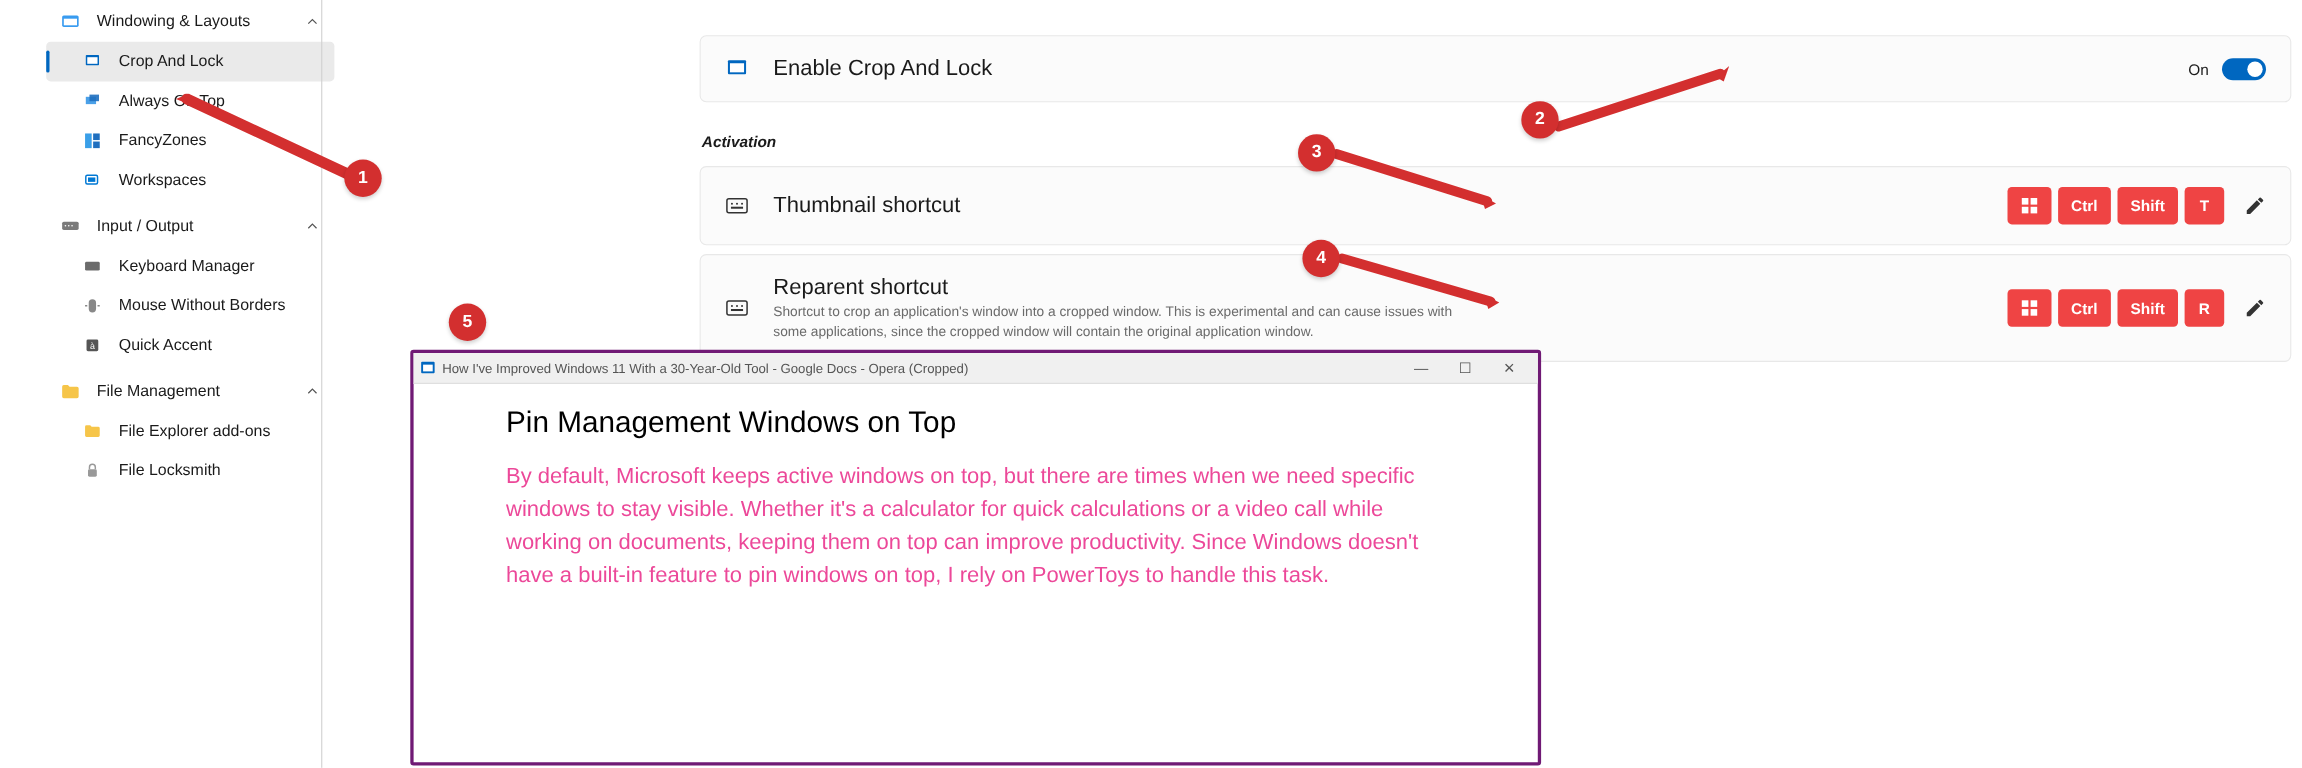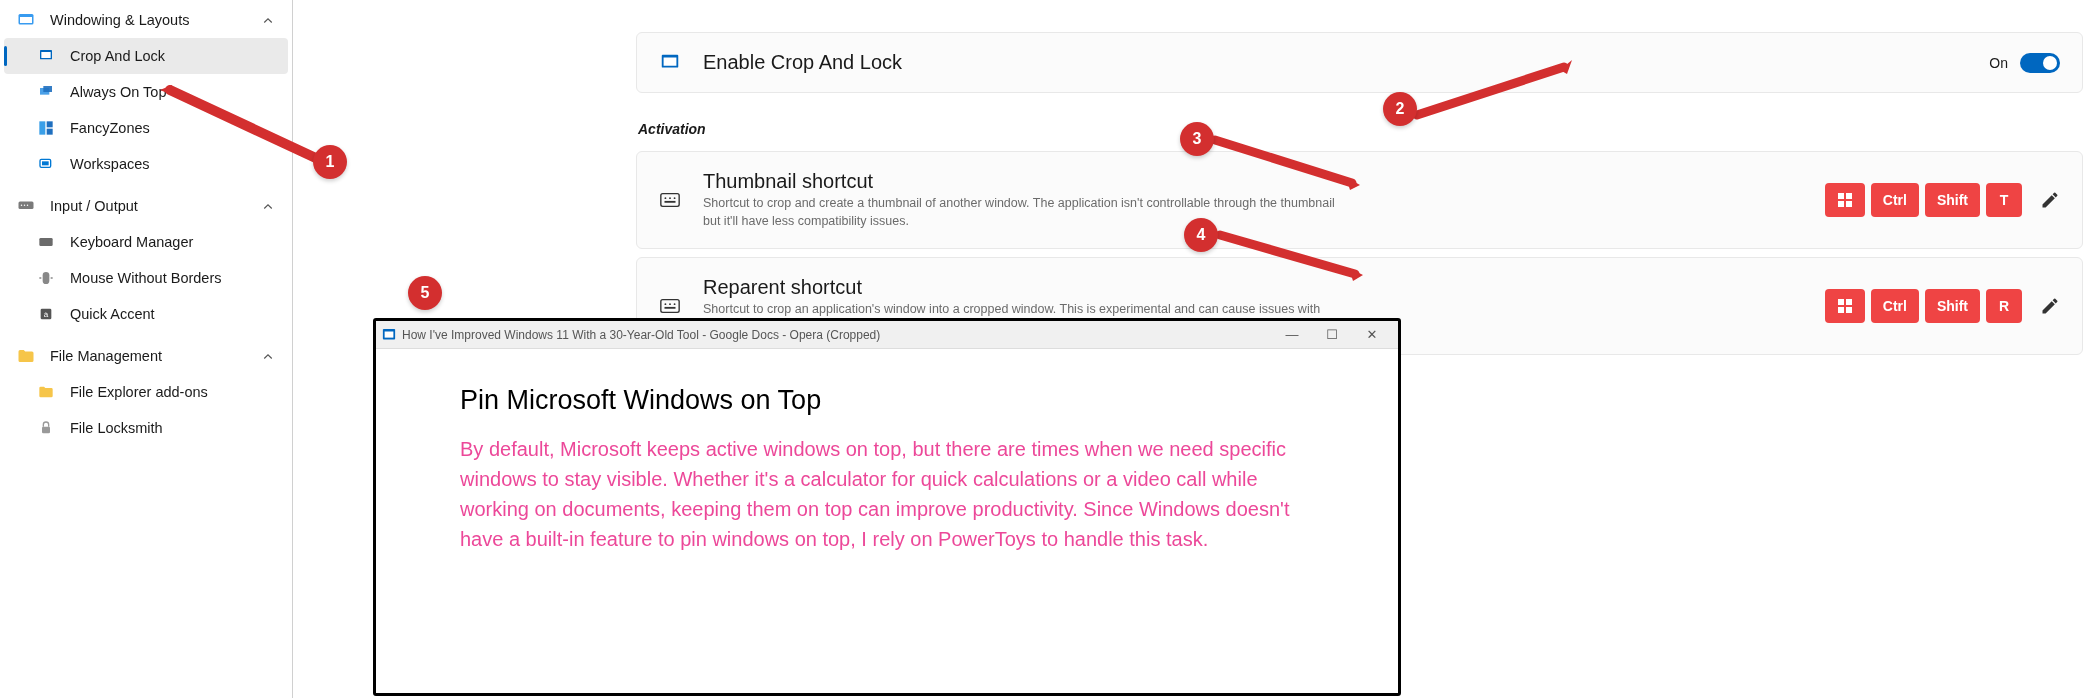--- a/index.html
+++ b/index.html
@@ -1,18 +1,18 @@
 <!DOCTYPE html>
 <html><head>
 <meta charset="utf-8">
 <style>
 * { margin: 0; padding: 0; box-sizing: border-box; font-family: "Segoe UI", -apple-system, sans-serif; }
 body { background: #fff; width: 2093px; height: 698px; overflow: hidden; position: relative; }
 
-.sidebar { width: 292px; height: 100%; position: absolute; left: 0; top: 0; padding-top: 2px; }
+.sidebar { width: 292px; height: 100%; position: absolute; left: 16px; top: 0; padding-top: 2px; padding-left: 22px; }
 .divider-vert { position: absolute; left: 292px; top: 0; width: 1px; height: 100%; background: #d0d0d0; }
 
 .section-header { display: flex; align-items: center; padding: 8px 16px; cursor: pointer; }
 .section-header .icon { width: 20px; height: 20px; margin-right: 14px; display: flex; align-items: center; justify-content: center; }
 .section-header .label { font-size: 14.5px; color: #1a1a1a; flex: 1; }
 .section-header .chev { width: 14px; height: 14px; color: #555; }
 
 .nav-item { display: flex; align-items: center; padding: 8px 16px 8px 36px; cursor: pointer; position: relative; height: 36px; }
 .nav-item .icon { width: 20px; height: 20px; margin-right: 14px; display: flex; align-items: center; justify-content: center; }
 .nav-item .label { font-size: 14.5px; color: #1a1a1a; }
@@ -35,21 +35,21 @@
 .toggle::after { content: ""; position: absolute; right: 3px; top: 3px; width: 14px; height: 14px; background: #fff; border-radius: 50%; }
 
 .keys { display: flex; align-items: center; gap: 6px; }
 .key { background: #ef4444; color: #fff; font-size: 14px; font-weight: 700; padding: 8px 12px; border-radius: 4px; min-width: 36px; text-align: center; display: flex; align-items: center; justify-content: center; height: 34px; }
 .key.win svg { width: 16px; height: 16px; fill: #fff; }
 .edit-btn { margin-left: 18px; width: 20px; height: 20px; color: #333; cursor: pointer; }
 
 .annotation-badge { position: absolute; width: 34px; height: 34px; background: #d32f2f; border-radius: 50%; display: flex; align-items: center; justify-content: center; color: #fff; font-size: 16px; font-weight: 600; z-index: 50; box-shadow: 0 2px 4px rgba(0,0,0,0.2); }
 .arrow { position: absolute; z-index: 40; }
 
-.cropped-window { position: absolute; left: 373px; top: 318px; width: 1028px; height: 378px; border: 3px solid #000000; border-radius: 3px; background: #fff; z-index: 30; display: flex; flex-direction: column; gap: 16px; }
+.cropped-window { position: absolute; left: 373px; top: 318px; width: 1028px; height: 378px; border: 3px solid #701a75; border-radius: 3px; background: #fff; z-index: 30; display: flex; flex-direction: column; }
 .cropped-titlebar { height: 28px; background: #f0f0f0; display: flex; align-items: center; padding: 0 6px; font-size: 12px; color: #555; border-bottom: 1px solid #ddd; }
 .cropped-titlebar .ti { width: 14px; height: 14px; margin-right: 6px; }
 .cropped-titlebar .title-text { flex: 1; }
 .cropped-titlebar .win-btn { width: 40px; text-align: center; color: #555; font-size: 13px; }
 .cropped-content { flex: 1; padding: 20px 84px 0; overflow: hidden; }
 .cropped-content h2 { font-family: Arial, sans-serif; font-size: 27px; font-weight: 400; color: #000; margin-bottom: 18px; }
 .cropped-content p { font-family: Arial, sans-serif; font-size: 20px; color: #ec4899; line-height: 1.5; }
 </style>
 </head>
 <body>
@@ -204,21 +204,20 @@
         <svg viewBox="0 0 24 24" width="22" height="22">
           <rect x="2" y="5" width="20" height="14" rx="2" fill="none" stroke="#333" stroke-width="1.5"></rect>
           <circle cx="7" cy="10" r="1" fill="#333"></circle>
           <circle cx="12" cy="10" r="1" fill="#333"></circle>
           <circle cx="17" cy="10" r="1" fill="#333"></circle>
           <rect x="6" y="13" width="12" height="2" fill="#333"></rect>
         </svg>
       </span>
     <div class="card-body">
       <div class="card-title">Thumbnail shortcut</div>
-      <div class="card-desc">Shortcut to crop and create a thumbnail of another window. The application isn't controllable through the thumbnail but it'll have less compatibility issues.</div>
     </div>
     <div class="keys">
       <span class="key win">
           <svg viewBox="0 0 16 16">
             <rect x="1" y="1" width="6" height="6"></rect>
             <rect x="9" y="1" width="6" height="6"></rect>
             <rect x="1" y="9" width="6" height="6"></rect>
             <rect x="9" y="9" width="6" height="6"></rect>
           </svg>
         </span>
@@ -299,16 +298,16 @@
     <span class="ti"><svg viewBox="0 0 16 16" width="14" height="14">
           <rect x="1" y="1" width="14" height="12" rx="1" fill="#0067c0"></rect>
           <rect x="3" y="4" width="10" height="7" fill="#fff"></rect>
         </svg></span>
     <span class="title-text">How I've Improved Windows 11 With a 30-Year-Old Tool - Google Docs - Opera (Cropped)</span>
     <span class="win-btn">—</span>
     <span class="win-btn">☐</span>
     <span class="win-btn">✕</span>
   </div>
   <div class="cropped-content">
-    <h2>Pin Microsoft Windows on Top</h2>
+    <h2>Pin Management Windows on Top</h2>
     <p>By default, Microsoft keeps active windows on top, but there are times when we need specific windows to stay visible. Whether it's a calculator for quick calculations or a video call while working on documents, keeping them on top can improve productivity. Since Windows doesn't have a built-in feature to pin windows on top, I rely on PowerToys to handle this task.</p>
   </div>
 </div>
 
 </body></html>

